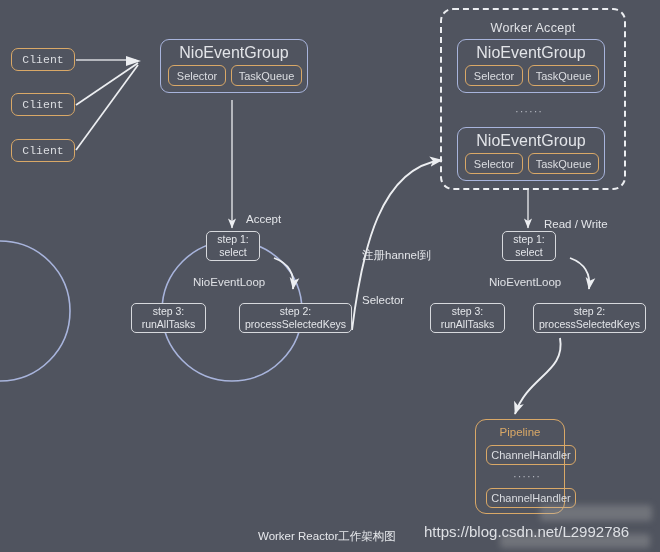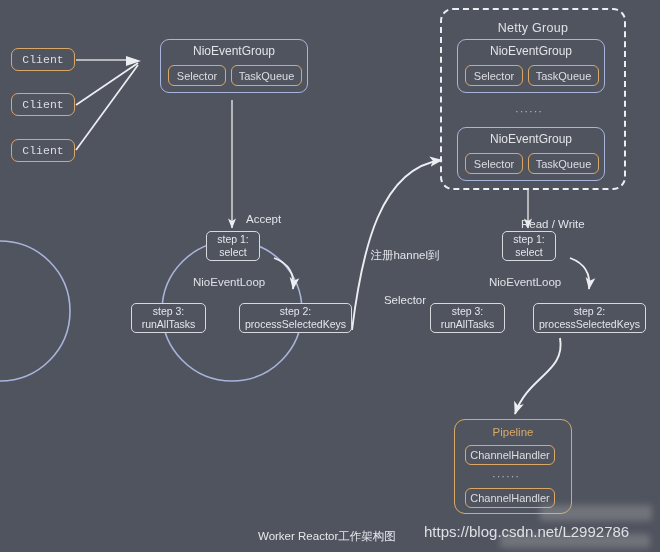--- a/index.html
+++ b/index.html
@@ -46,21 +46,21 @@
     border: 1.6px solid #a8b4dc;
     border-radius: 9px;
   }
   .evgroup-title {
     position: absolute;
     left: 0;
     right: 0;
     top: 4px;
     text-align: center;
     color: #e2e4e8;
-    font-size: 12px;
+    font-size: 16px;
   }
   
   .pill {
     position: absolute;
     box-sizing: border-box;
     border: 1.5px solid #d9a867;
     border-radius: 6px;
     display: flex;
     align-items: center;
     justify-content: center;
@@ -197,21 +197,21 @@
     <div class="evgroup-title">NioEventGroup</div>
     <div class="pill" style="left:7px;  top:25px; width:58px; height:21px;">
       <span>Selector</span>
     </div>
     <div class="pill" style="left:70px; top:25px; width:71px; height:21px;">
       <span>TaskQueue</span>
     </div>
   </div>
 
   <div class="group-dashed" style="left:440px; top:8px; width:186px; height:182px;">
-    <div class="group-title" style="top:11px;">Netty  Group</div>
+    <div class="group-title" style="top:11px;">Worker  Accept</div>
   </div>
   <div class="evgroup" style="left:457px; top:39px; width:148px; height:54px;">
     <div class="evgroup-title">NioEventGroup</div>
     <div class="pill" style="left:7px;  top:25px; width:58px; height:21px;">
       <span>Selector</span>
     </div>
     <div class="pill" style="left:70px; top:25px; width:71px; height:21px;">
       <span>TaskQueue</span>
     </div>
   </div>
@@ -235,42 +235,42 @@
   <div class="loop-label" style="left:193px; top:276px;">NioEventLoop</div>
   <div class="stepbox" style="left:239px; top:303px; width:113px; height:30px;">
     <span>step 2:</span>
     <span>processSelectedKeys</span>
   </div>
   <div class="stepbox" style="left:131px; top:303px; width:75px; height:30px;">
     <span>step 3:</span>
     <span>runAllTasks</span>
   </div>
 
-  <div class="plain-label" style="left:362px; top:218px; text-align:center; width:86px;">
+  <div class="plain-label" style="left:362px; top:218px; width:86px;">
     <div>注册hannel到</div>
     <div>Selector</div>
   </div>
 
-  <div class="plain-label" style="left:521px; top:217px;">Read / Write</div>
+  <div class="plain-label" style="left:544px; top:217px;">Read / Write</div>
 
   <div class="stepbox" style="left:502px; top:231px; width:54px; height:30px;">
     <span>step 1:</span>
     <span>select</span>
   </div>
   <div class="loop-label" style="left:489px; top:276px;">NioEventLoop</div>
   <div class="stepbox" style="left:533px; top:303px; width:113px; height:30px;">
     <span>step 2:</span>
     <span>processSelectedKeys</span>
   </div>
   <div class="stepbox" style="left:430px; top:303px; width:75px; height:30px;">
     <span>step 3:</span>
     <span>runAllTasks</span>
   </div>
 
-  <div class="pipeline-box" style="left:454px; top:419px; width:118px; height:95px;">
+  <div class="pipeline-box" style="left:475px; top:419px; width:90px; height:95px;">
     <div class="pipeline-title">Pipeline</div>
     <div class="pill" style="left:10px; top:25px; width:90px; height:20px;">
       <span>ChannelHandler</span>
     </div>
     <div class="dots" style="left:37px; top:50px;">······</div>
     <div class="pill" style="left:10px; top:68px; width:90px; height:20px;">
       <span>ChannelHandler</span>
     </div>
   </div>
 

